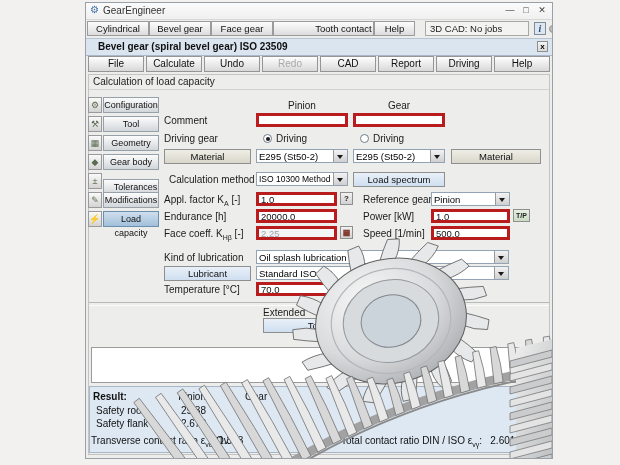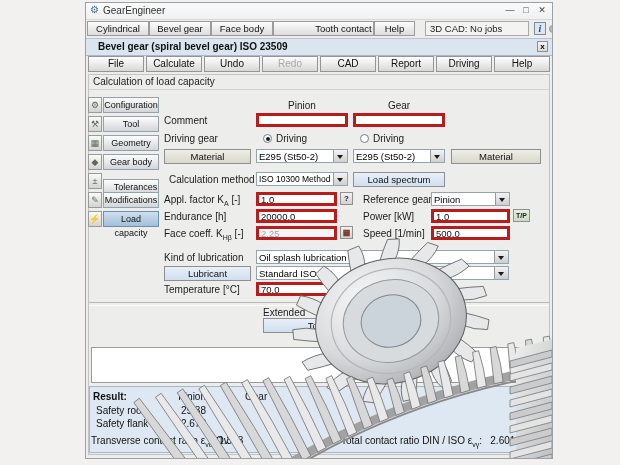--- a/index.html
+++ b/index.html
@@ -74,21 +74,21 @@
     <div class="titlebar">
       <span class="appicon">⚙</span>
       <span class="title-text">GearEngineer</span>
       <span class="winctl" style="right:34px;">—</span>
       <span class="winctl" style="right:18px;">□</span>
       <span class="winctl" style="right:2px;">✕</span>
     </div>
 
     <div class="rtab" style="left:1px;width:62px;">Cylindrical gear</div>
     <div class="rtab" style="left:63px;width:62px;">Bevel gear</div>
-    <div class="rtab" style="left:125px;width:62px;">Face body</div>
+    <div class="rtab" style="left:125px;width:62px;">Face gear</div>
     <div class="rtab" style="left:187px;width:101px;padding-left:40px;">Tooth contact analysis</div>
     <div class="rtab" style="left:288px;width:41px;">Help</div>
     <div class="cadpanel">3D CAD: No jobs</div>
     <div class="ibtn">i</div>
     <div class="led"></div>
 
     <div class="doctab">
       <span class="doctab-title">Bevel gear (spiral bevel gear) ISO 23509</span>
       <span class="doctab-close">x</span>
     </div>

